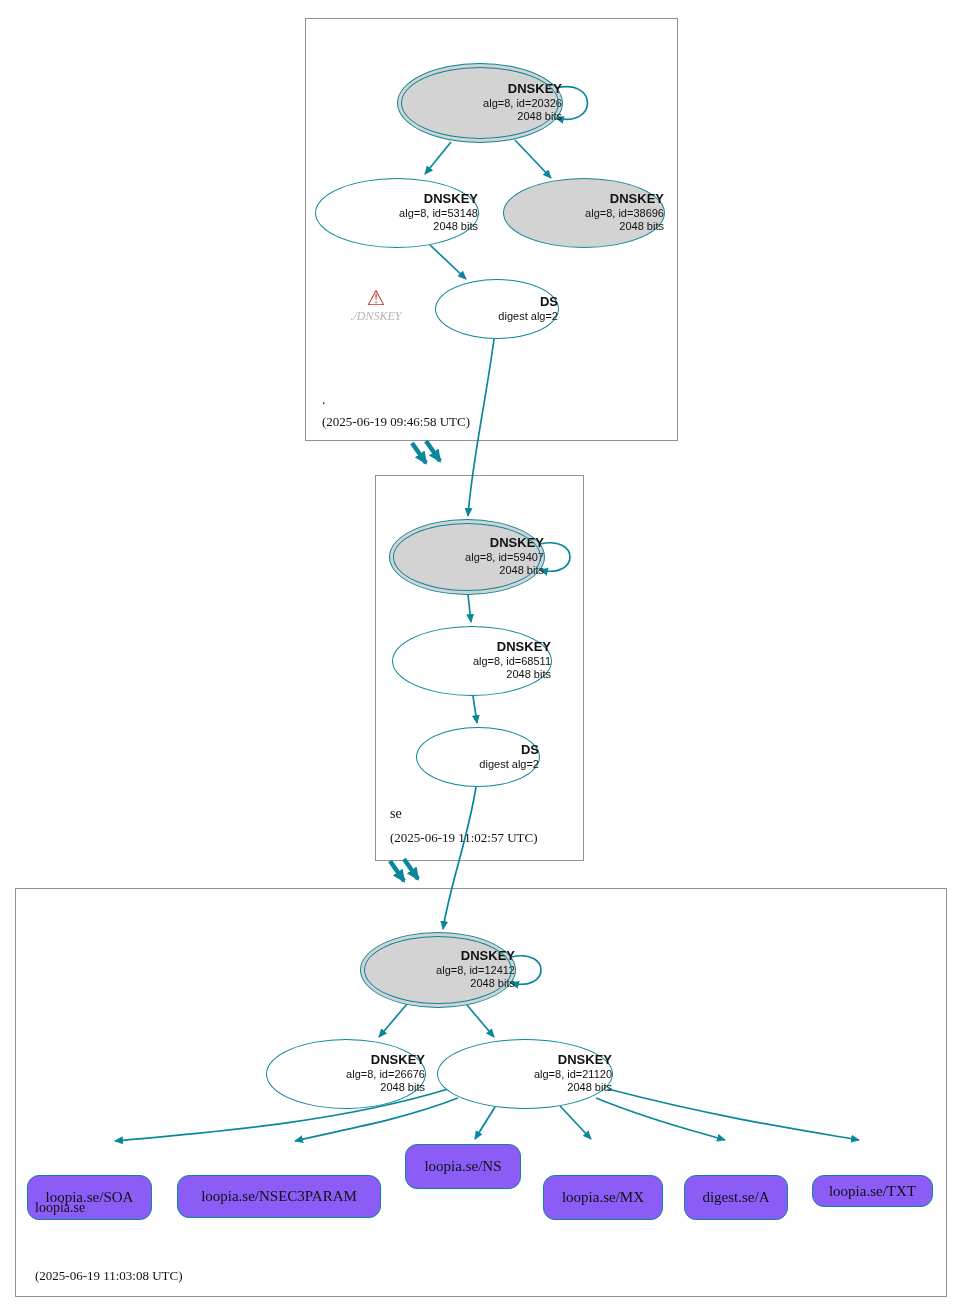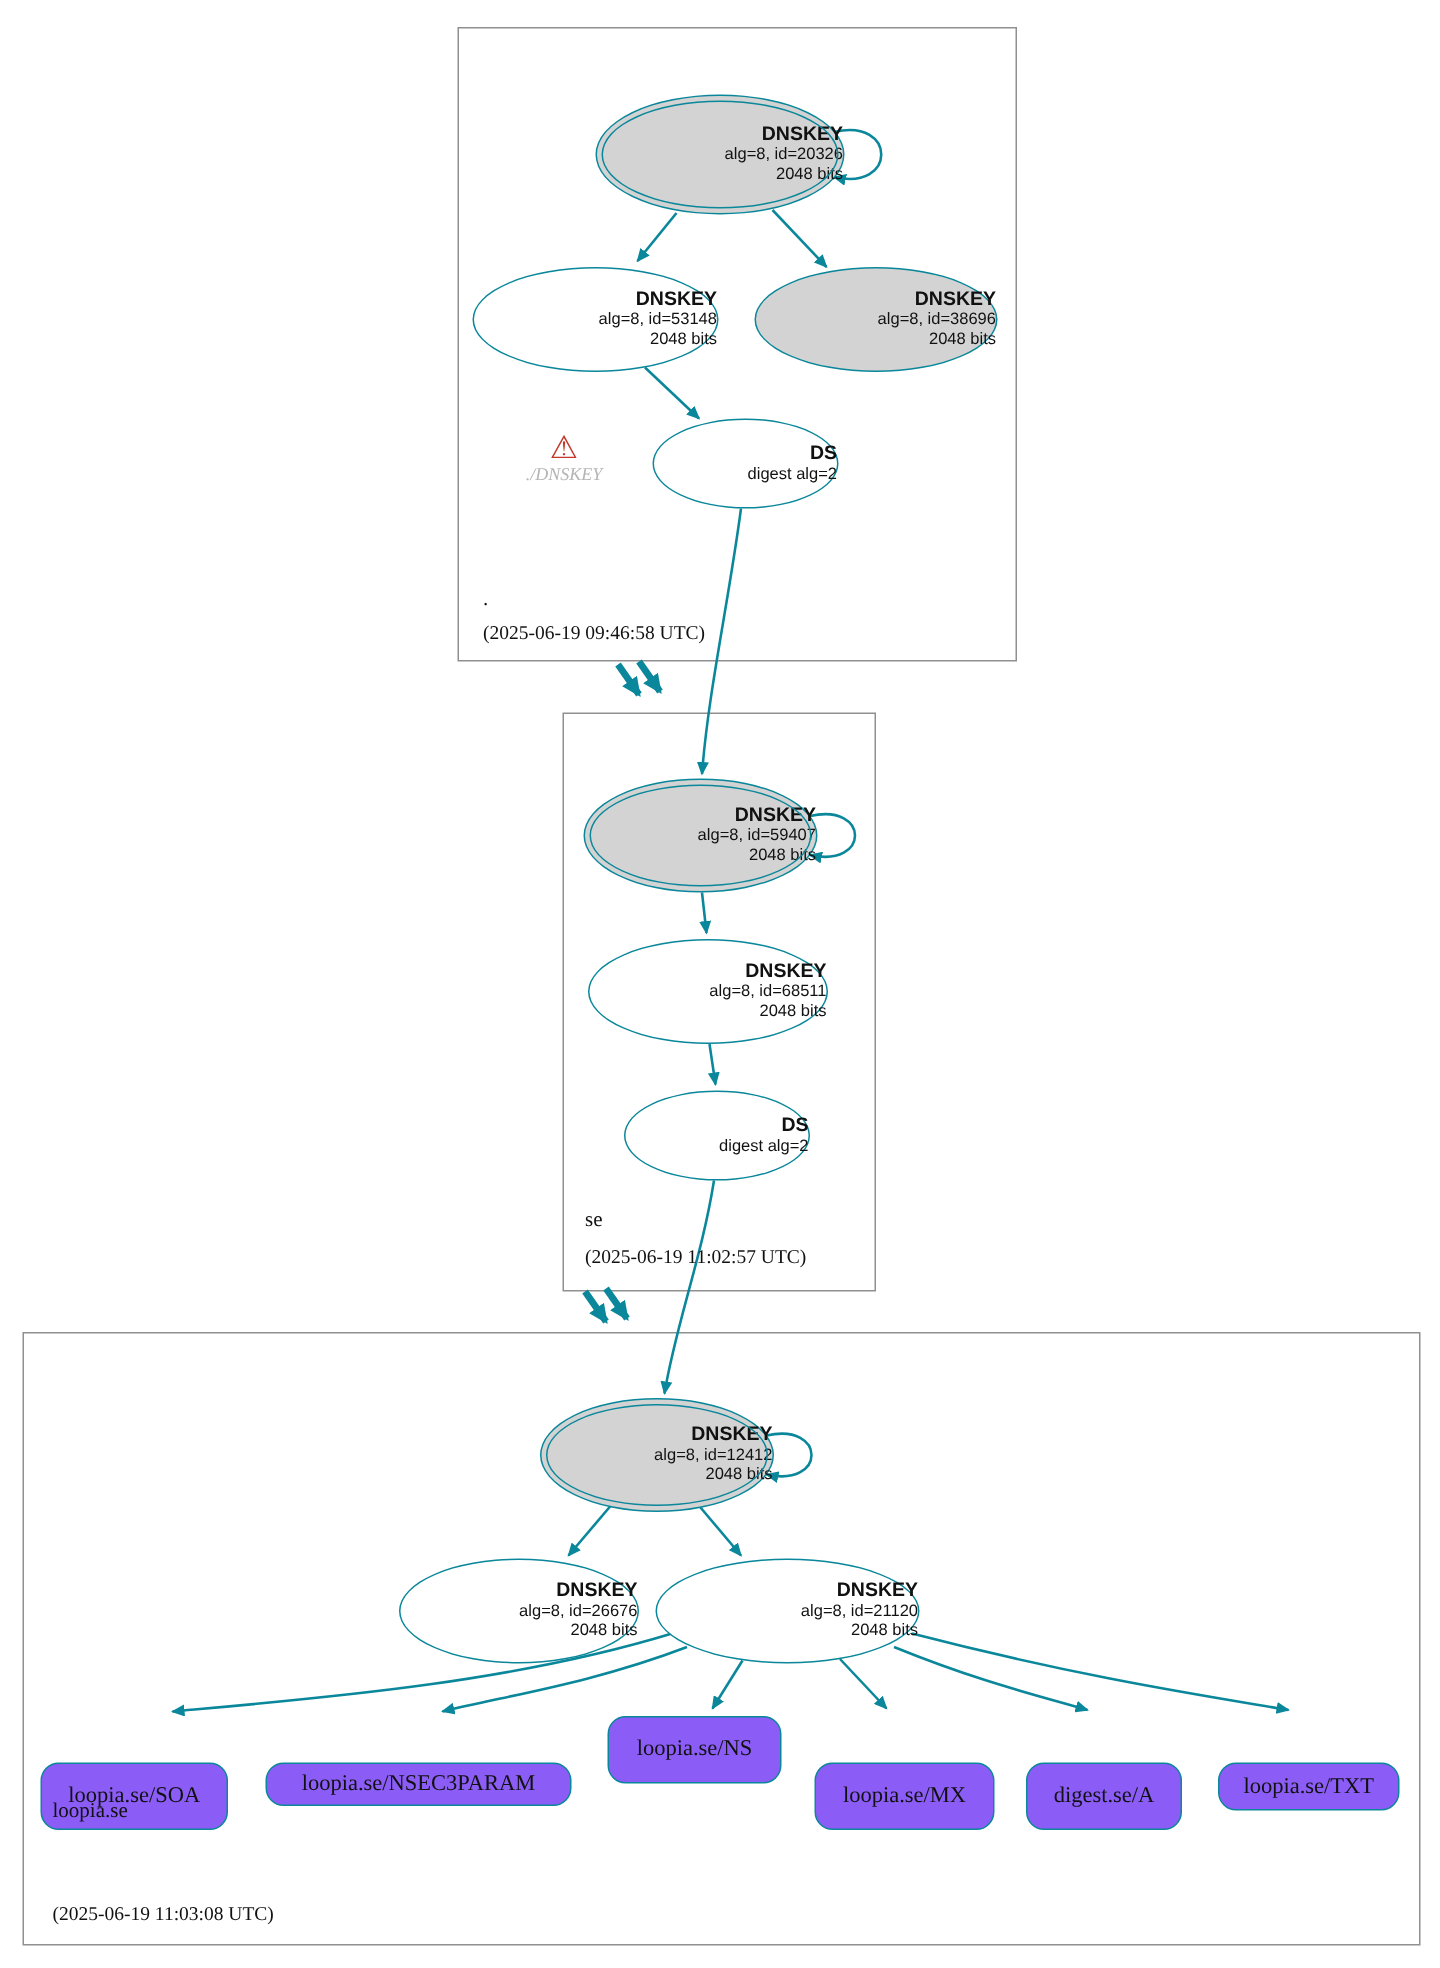--- a/index.html
+++ b/index.html
@@ -146,21 +146,21 @@
   </div>
   <div class="node" style="left:437px;top:1039px;width:176px;height:70px">
     <span class="nt">DNSKEY</span>
     <span class="nd">alg=8, id=21120</span>
     <span class="nd">2048 bits</span>
   </div>
 
   <div class="rrset" style="left:27px;top:1143px;width:125px;height:45px">
     <span class="rl">loopia.se/SOA</span>
   </div>
-  <div class="rrset" style="left:177px;top:1143px;width:204px;height:29px">
+  <div class="rrset" style="left:177px;top:1143px;width:204px;height:43px">
     <span class="rl">loopia.se/NSEC3PARAM</span>
   </div>
   <div class="rrset" style="left:405px;top:1112px;width:116px;height:45px">
     <span class="rl">loopia.se/NS</span>
   </div>
   <div class="rrset" style="left:543px;top:1143px;width:120px;height:45px">
     <span class="rl">loopia.se/MX</span>
   </div>
   <div class="rrset" style="left:684px;top:1143px;width:104px;height:45px">
     <span class="rl">digest.se/A</span>

